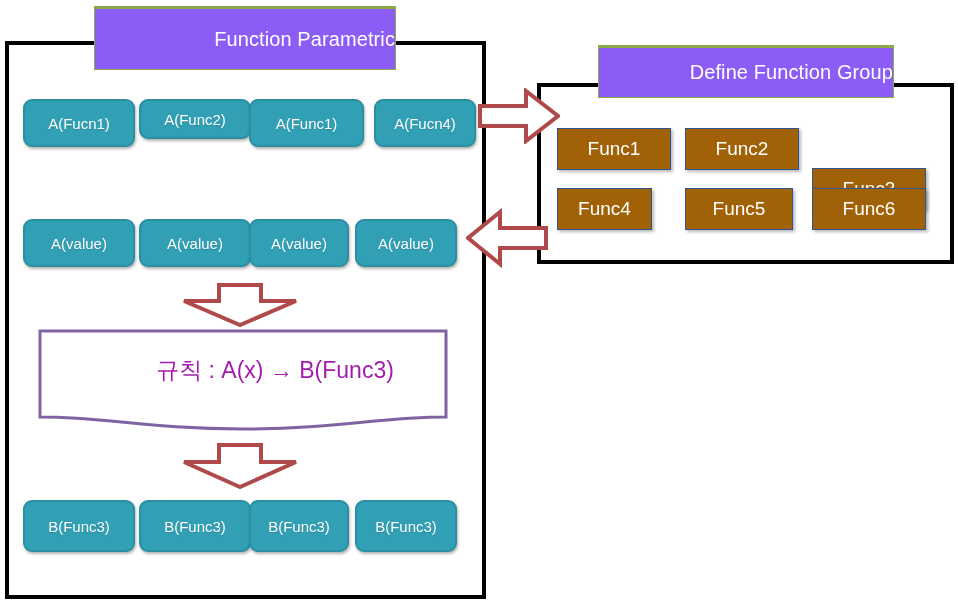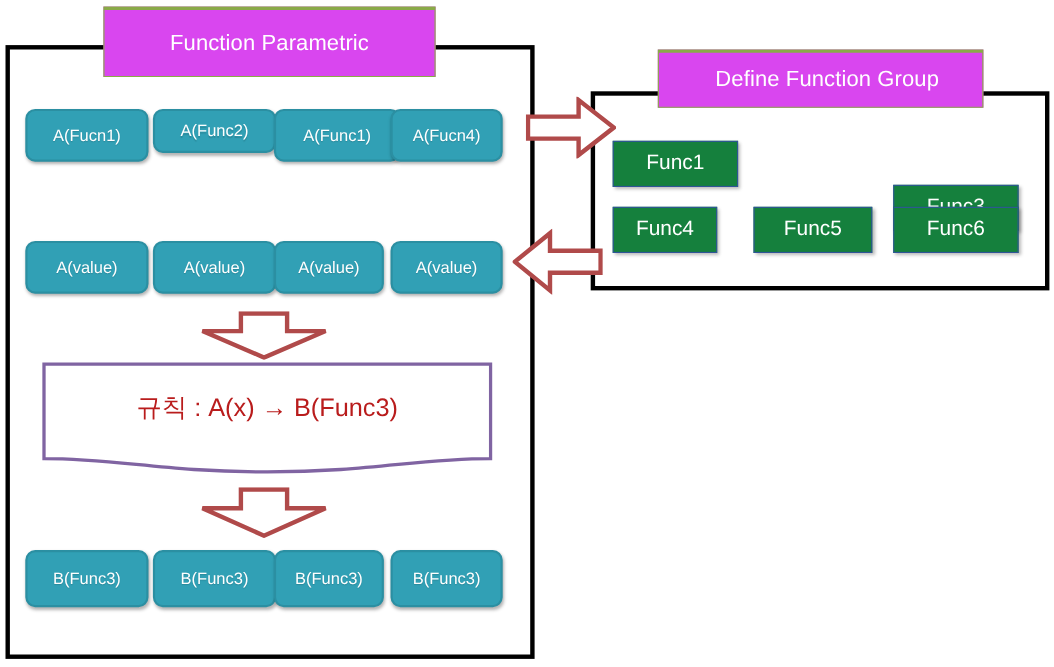--- a/index.html
+++ b/index.html
@@ -34,28 +34,28 @@
   #right-panel-frame {
     left: 537px;
     top: 83px;
     width: 417px;
     height: 181px;
   }
 
   
   .banner {
     position: absolute;
-    background: #d946ef;
+    background: #8b5cf6;
     border: 1px solid #8AAA48;
     border-top: 3px solid #8AAA48;
     box-sizing: border-box;
     color: #ffffff;
     display: flex;
     align-items: center;
-    justify-content: center;
+    justify-content: flex-end;
     text-align: center;
     line-height: 1.22;
     letter-spacing: 0.1px;
   }
   #banner-left {
     left: 94px;
     top: 6px;
     width: 302px;
     height: 64px;
     font-size: 20px;
@@ -81,21 +81,21 @@
     align-items: center;
     justify-content: center;
     font-size: 15px;
     box-shadow: 1px 2px 3px rgba(0,0,0,0.30);
     text-shadow: 0 1px 1px rgba(0,0,0,0.15);
   }
 
   
   .blue-box {
     position: absolute;
-    background: #15803d;
+    background: #a16207;
     border: 1px solid #2F5597;
     box-sizing: border-box;
     color: #ffffff;
     display: flex;
     align-items: center;
     justify-content: center;
     font-size: 19px;
     box-shadow: 2px 2px 3px rgba(0,0,0,0.28);
   }
 
@@ -114,23 +114,24 @@
   }
   #rule-text {
     position: absolute;
     left: 38px;
     top: 349px;
     width: 410px;
     height: 42px;
     display: flex;
     align-items: center;
     justify-content: center;
-    color: #b91c1c;
+    color: #a21caf;
     font-size: 23px;
     white-space: nowrap;
+    padding-left: 32px;
   }
 
   
   .arrow {
     position: absolute;
   }
   .arrow svg { display: block; }
 
   #arrow-right-top { left: 478px; top: 88px; }
   #arrow-left-mid  { left: 466px; top: 208px; }
@@ -147,21 +148,21 @@
 
   <div class="teal-box" style="left:23px; top:99px; width:112px; height:48px;">
     <span>A(Fucn1)</span>
   </div>
   <div class="teal-box" style="left:139px; top:99px; width:112px; height:40px;">
     <span>A(Func2)</span>
   </div>
   <div class="teal-box" style="left:249px; top:99px; width:115px; height:48px;">
     <span>A(Func1)</span>
   </div>
-  <div class="teal-box" style="left:355px; top:99px; width:102px; height:48px;">
+  <div class="teal-box" style="left:374px; top:99px; width:102px; height:48px;">
     <span>A(Fucn4)</span>
   </div>
 
   <div class="teal-box" style="left:23px; top:219px; width:112px; height:48px;">
     <span>A(value)</span>
   </div>
   <div class="teal-box" style="left:139px; top:219px; width:112px; height:48px;">
     <span>A(value)</span>
   </div>
   <div class="teal-box" style="left:249px; top:219px; width:100px; height:48px;">
@@ -186,20 +187,23 @@
   </div>
   <div class="teal-box" style="left:249px; top:500px; width:100px; height:52px;">
     <span>B(Func3)</span>
   </div>
   <div class="teal-box" style="left:355px; top:500px; width:102px; height:52px;">
     <span>B(Func3)</span>
   </div>
 
   <div class="blue-box" style="left:557px; top:128px; width:114px; height:42px;">
     <span>Func1</span>
+  </div>
+  <div class="blue-box" style="left:685px; top:128px; width:114px; height:42px;">
+    <span>Func2</span>
   </div>
   <div class="blue-box" style="left:812px; top:128px; width:114px; height:42px;margin-top:40px;">
     <span>Func3</span>
   </div>
   <div class="blue-box" style="left:557px; top:188px; width:95px; height:42px;">
     <span>Func4</span>
   </div>
   <div class="blue-box" style="left:685px; top:188px; width:108px; height:42px;">
     <span>Func5</span>
   </div>

